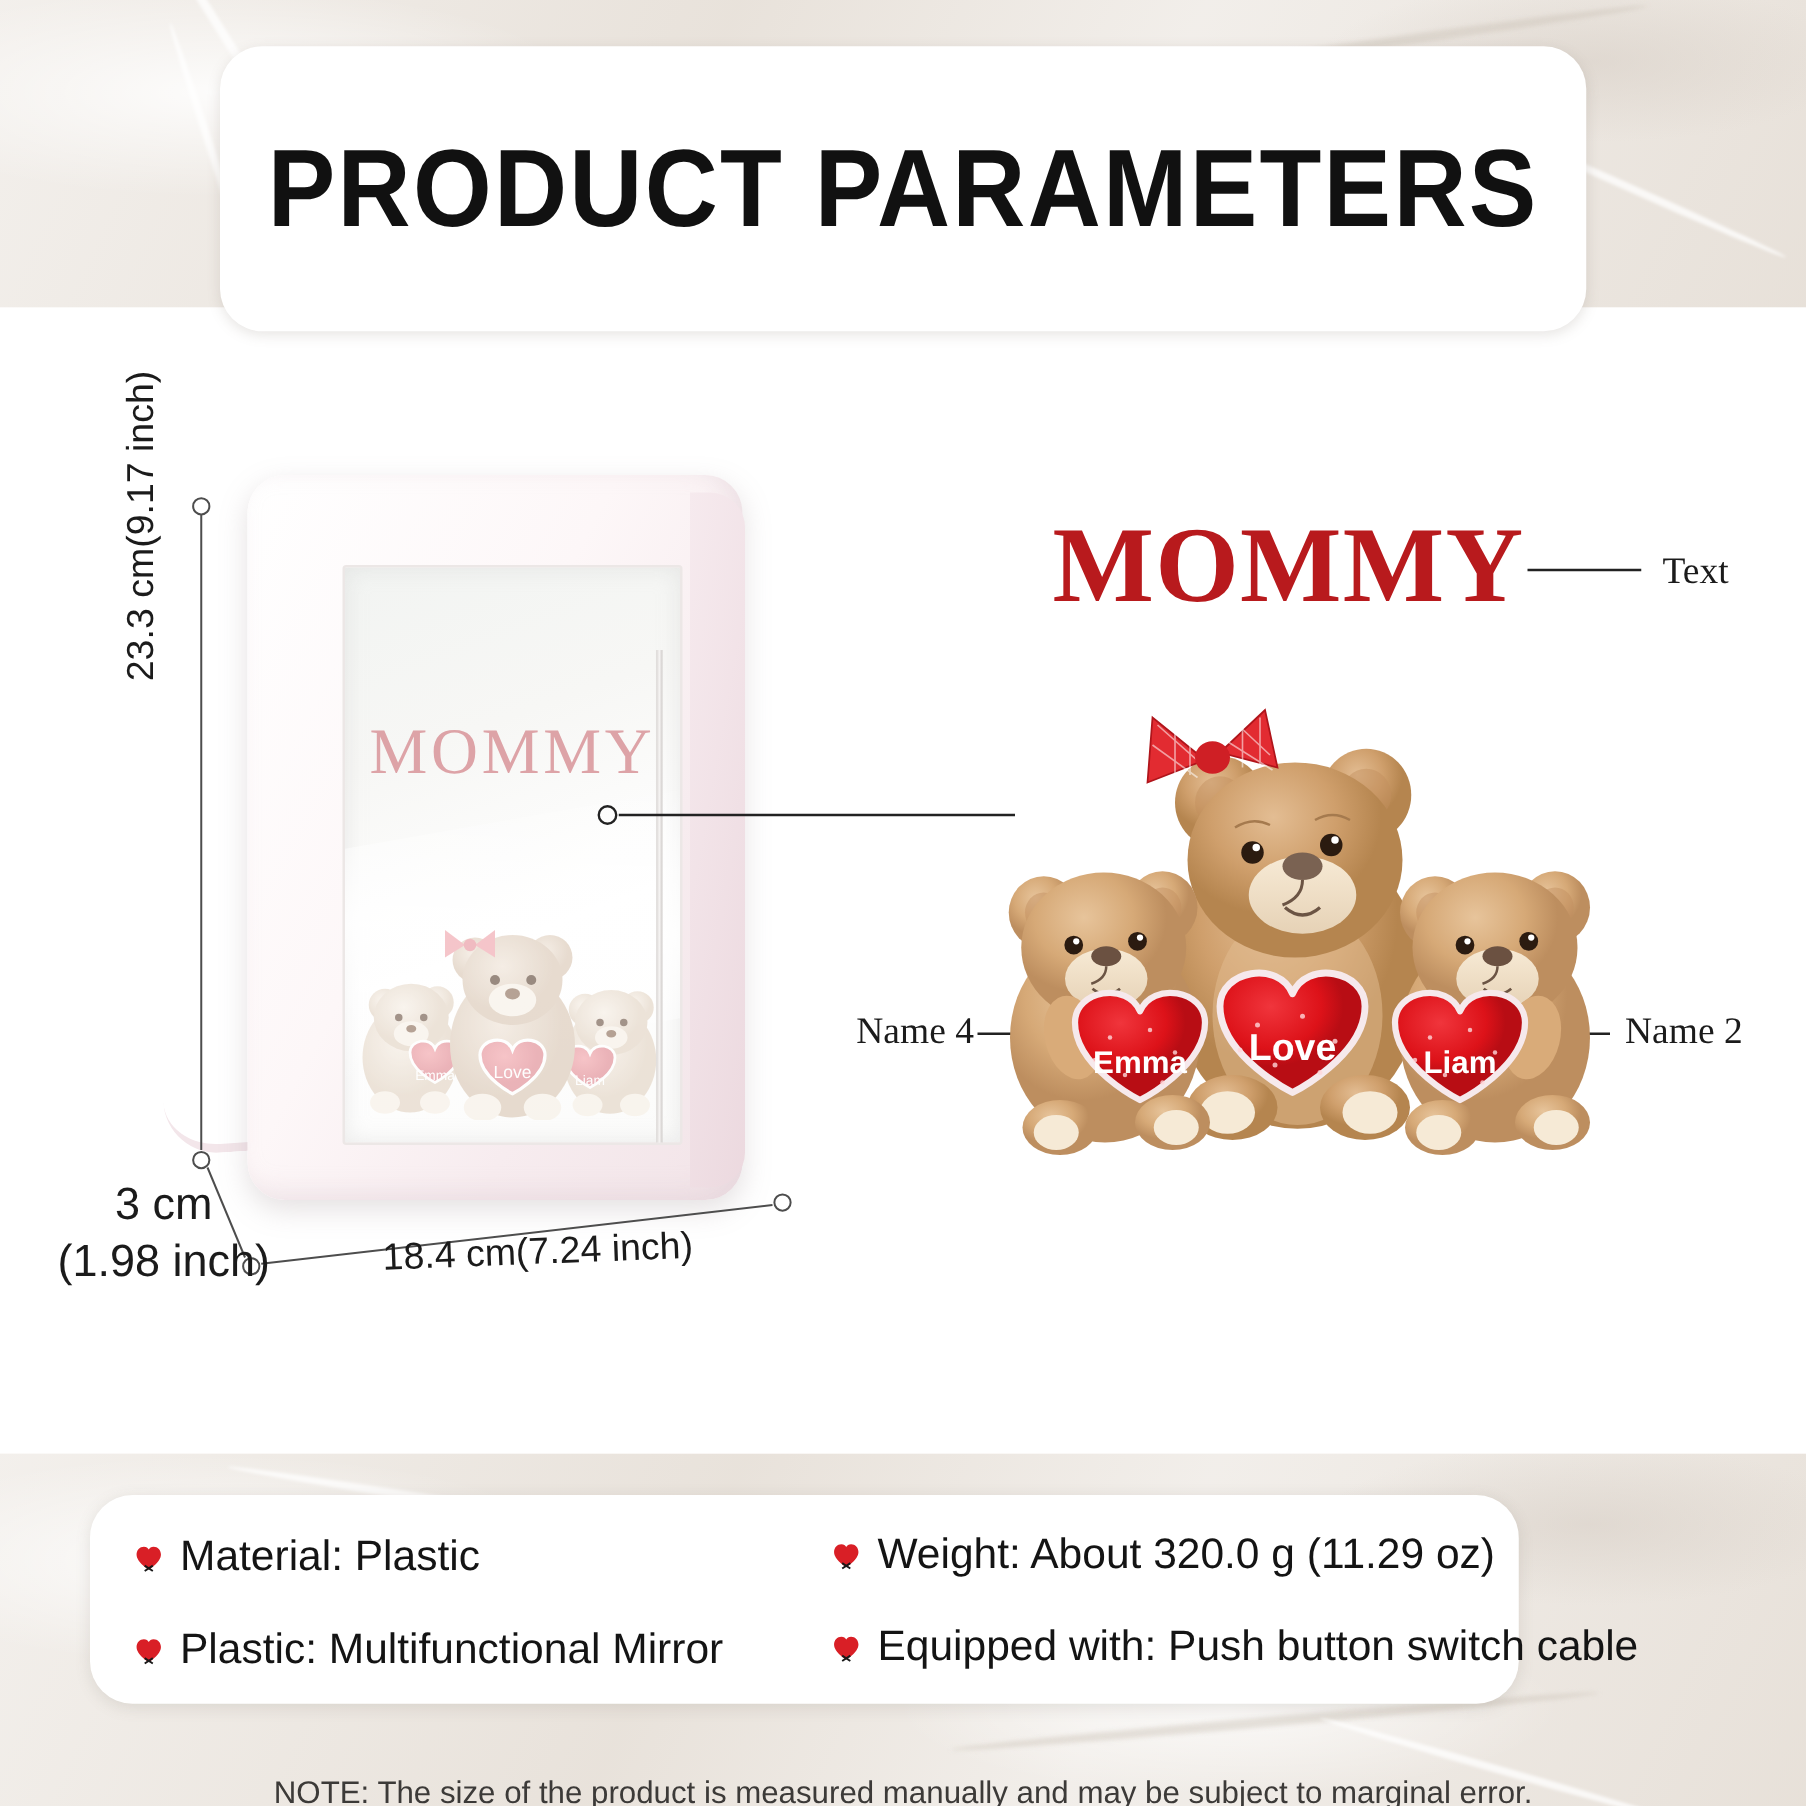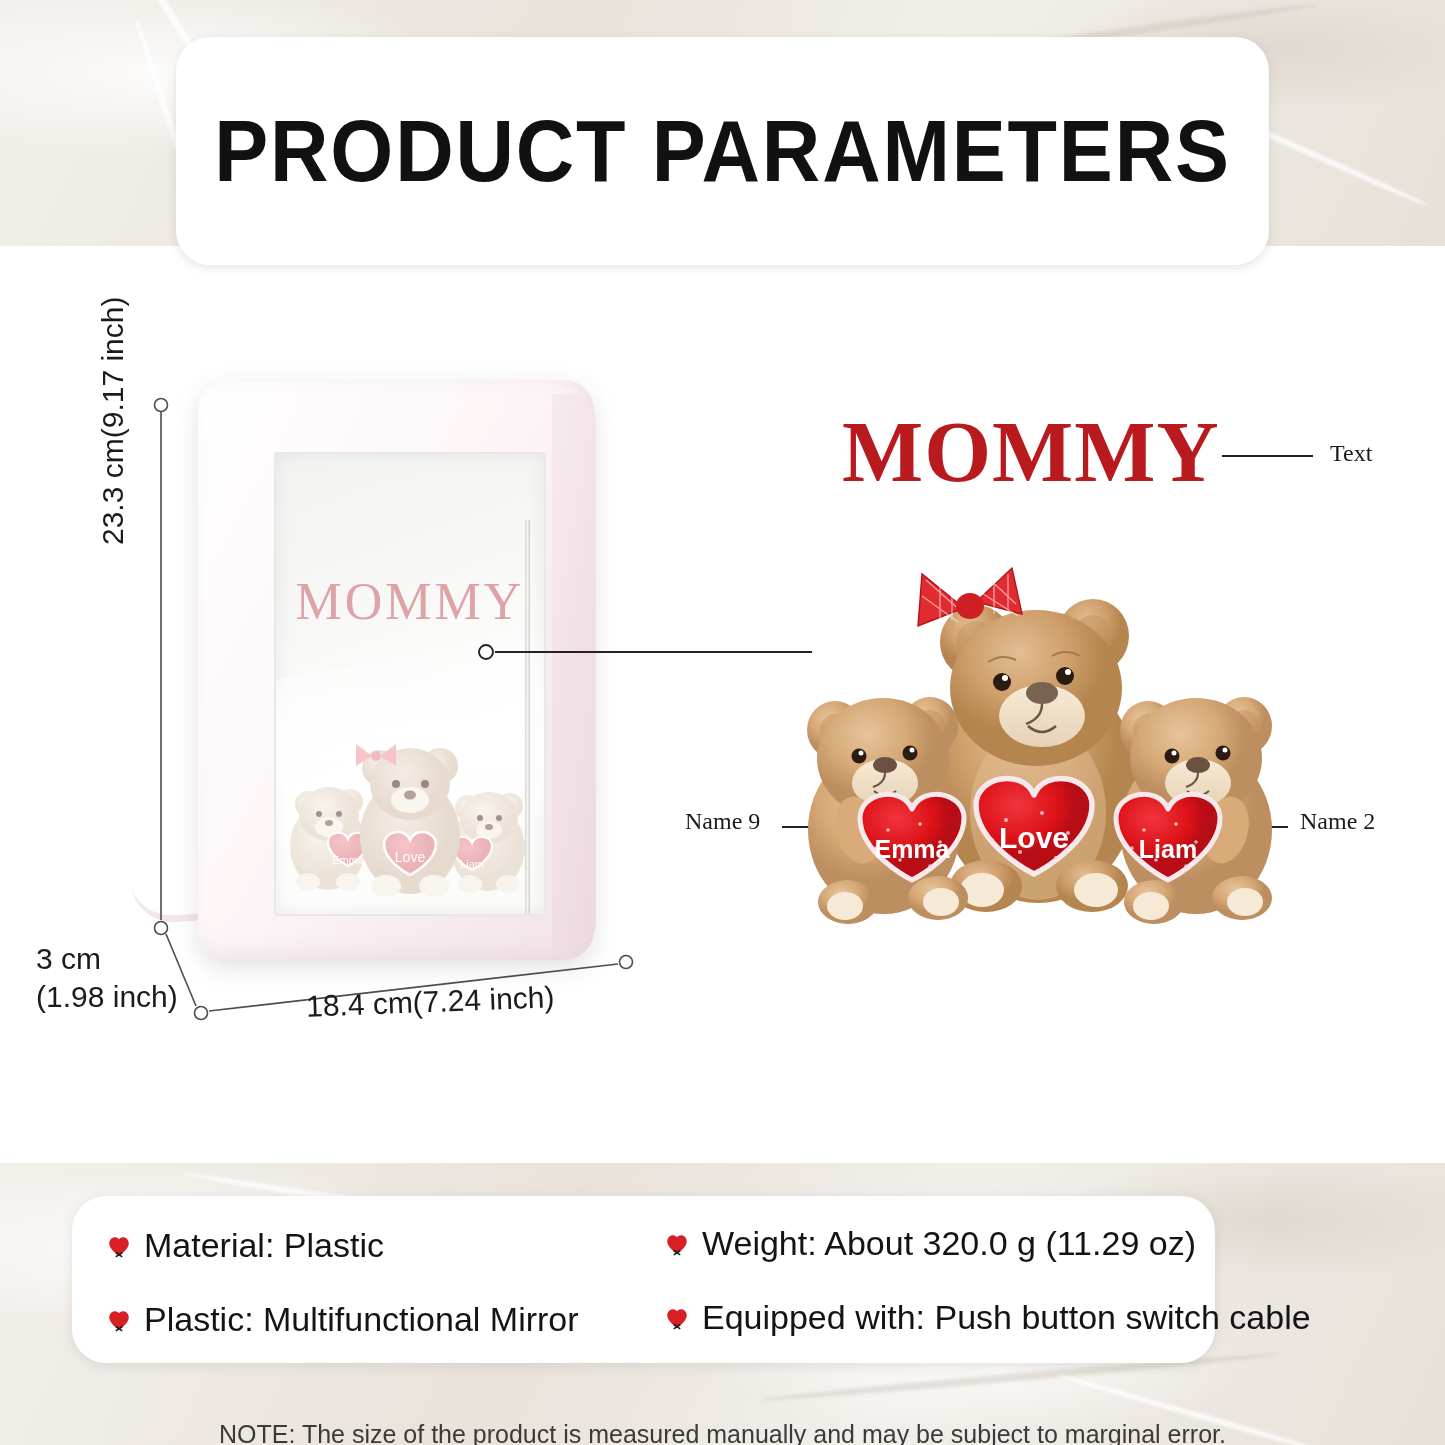--- a/index.html
+++ b/index.html
@@ -83,31 +83,31 @@
   .mini-bears{position:absolute;left:12px;bottom:18px;width:244px;height:200px;opacity:.62;}
 
   
   .dim-svg{position:absolute;left:0;top:0;width:1445px;height:1445px;pointer-events:none;}
   .dim-label{position:absolute;color:#1b1b1b;font-family:"Liberation Sans",sans-serif;}
   .dim-h{
     left:96px;top:545px;font-size:30px;white-space:nowrap;
     transform:rotate(-90deg);transform-origin:left top;
   }
   .dim-w{left:306px;top:985px;font-size:30px;white-space:nowrap;transform:rotate(-2.2deg);}
-  .dim-d{left:36px;top:940px;font-size:30px;line-height:1.28;text-align:left;width:190px;}
+  .dim-d{left:36px;top:940px;font-size:36px;line-height:1.28;text-align:center;width:190px;}
 
   
   .art-mommy{
     position:absolute;left:842px;top:402px;
     font-family:"Liberation Serif",serif;font-size:86px;font-weight:bold;
     letter-spacing:1px;color:#b81a1d;white-space:nowrap;
   }
   .bears-art{position:absolute;left:780px;top:530px;width:520px;height:430px;}
 
-  .callout{position:absolute;font-family:"Liberation Serif",serif;font-size:24px;color:#1b1b1b;white-space:nowrap;}
+  .callout{position:absolute;font-family:"Liberation Serif",serif;font-size:30px;color:#1b1b1b;white-space:nowrap;}
   .co-text{left:1330px;top:440px;}
   .co-n1{left:685px;top:808px;}
   .co-n2{left:1300px;top:808px;}
 
   
   .spec-card{
     position:absolute;left:72px;top:1196px;width:1143px;height:167px;
     background:#ffffff;border-radius:34px;
     box-shadow:0 3px 12px rgba(120,110,100,.16);
   }
@@ -418,21 +418,21 @@
           <circle cx="416" cy="312" r="1.8"></circle>
         <circle cx="376" cy="330" r="1.8"></circle>
           <circle cx="406" cy="336" r="1.8"></circle>
           <circle cx="352" cy="318" r="1.8"></circle>
       </g>
       <text x="388" y="328" font-family="Liberation Sans, sans-serif" font-size="25" font-weight="bold" fill="#ffffff" text-anchor="middle">Liam</text>
     </g>
   </svg>
 
   <div class="callout co-text">Text</div>
-  <div class="callout co-n1">Name 9</div>
+  <div class="callout co-n1">Name 4</div>
   <div class="callout co-n2">Name 2</div>
 
   <div class="spec-card">
 
     <div class="spec-row s1">
       <svg class="heart-bullet" viewBox="0 0 24 24">
         <path d="M12 21s-9-5.4-9-11.2C3 6.3 5.4 4 8.4 4c1.8 0 3 .9 3.6 2 .6-1.1 1.8-2 3.6-2C18.6 4 21 6.3 21 9.8 21 15.6 12 21 12 21z" fill="#d91f26"></path>
         <path d="M9 18 l6 4 M15 18 l-6 4" stroke="#1a1a1a" stroke-width="1.4"></path>
       </svg>
       <span class="spec-txt">Material: Plastic</span>

